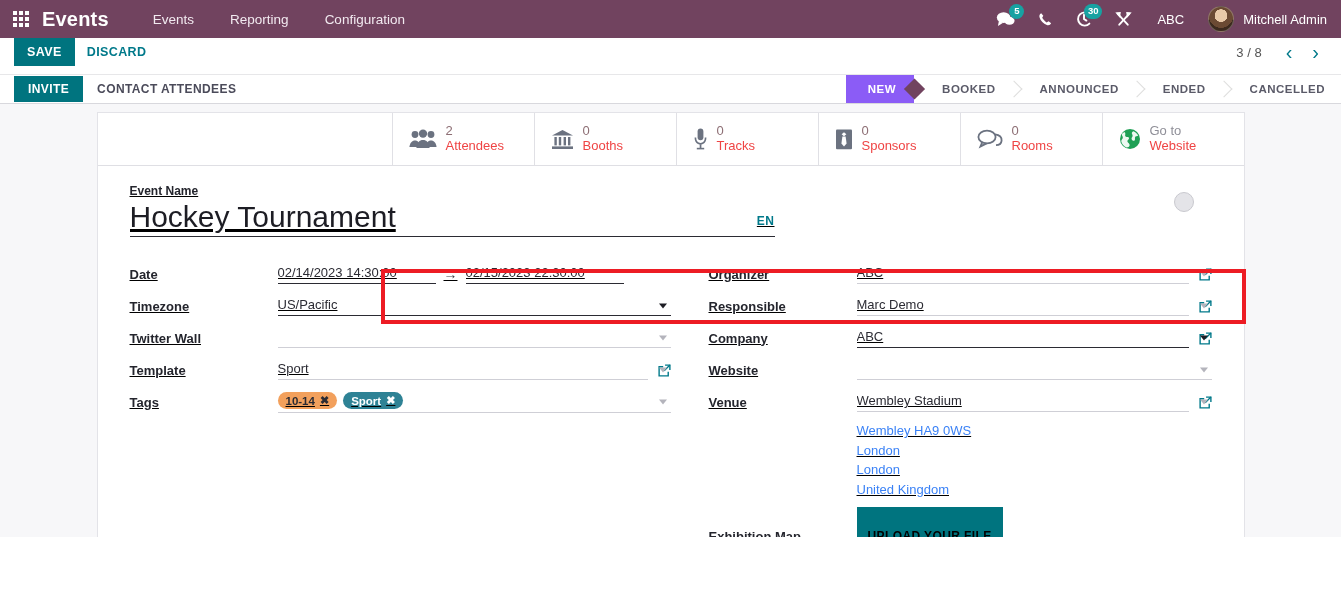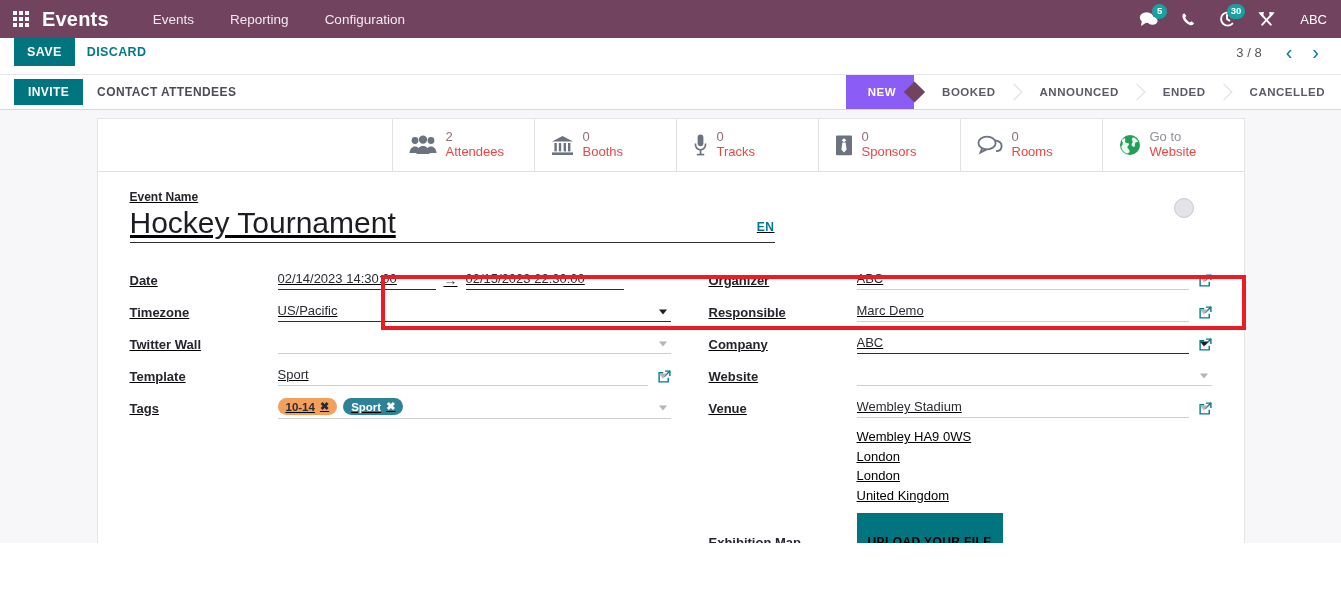--- a/index.html
+++ b/index.html
@@ -88,21 +88,21 @@
   .pager-val { padding-right: 12px; color: #555; }
   .pager-btn {
     color: #00798a; background: none; border: 0; cursor: pointer;
     font-size: 20px; line-height: 1; padding: 0 8px;
   }
 
   
   .statusbar {
     display: flex; align-items: center; background: #ffffff;
     border-top: 1px solid #e7e7e9; border-bottom: 1px solid #d8d8dd;
-    padding: 0 0 0 14px; height: 36px;
+    padding: 0 0 0 14px; height: 30px;
   }
   .sb-btn-primary {
     background: #00747f; color: #fff; border: 0;
     font-size: 12px; font-weight: bold; letter-spacing: .4px;
     padding: 6px 14px; cursor: pointer; text-transform: uppercase;
   }
   .sb-btn-flat {
     background: transparent; border: 0; color: #4b4b5a;
     font-size: 12px; font-weight: bold; letter-spacing: .4px;
     padding: 6px 14px; cursor: pointer; text-transform: uppercase;
@@ -230,21 +230,21 @@
   }
   .tag {
     display: inline-flex; align-items: center; gap: 5px;
     border-radius: 11px; padding: 2px 8px; font-size: 11.5px;
     font-weight: bold; cursor: pointer;
   }
   .tag .x { font-size: 11px; font-weight: bold; }
   .tag-orange { background: #f2a05c; color: #2b2b33; }
   .tag-teal { background: #2e8295; color: #ffffff; }
 
-  .addr-line { font-size: 13px; color: #000000; line-height: 19.5px; }
+  .addr-line { font-size: 13px; color: #3b82f6; line-height: 19.5px; }
   .addr-block { margin-left: 148px; margin-top: -2px; margin-bottom: 8px; }
 
   .btn-upload {
     background: #00747f; color: #000000; border: 0; cursor: pointer;
     font-size: 12px; font-weight: bold; letter-spacing: .4px;
     padding: 22px 11px; text-transform: uppercase;
   }
 </style>
 </head>
 <body>
@@ -293,20 +293,24 @@
     </div>
     <div class="nav-ico">
       <svg width="17" height="17" viewBox="0 0 18 18" fill="none" stroke="#ffffff" stroke-width="2" stroke-linecap="round">
         <path d="M3 3 L13.5 14.5"></path>
         <path d="M15 3 L4.5 14.5"></path>
         <path d="M2.4 2.4 L5 2.1 L4.6 4.8 Z" fill="#ffffff"></path>
         <path d="M15.6 2.4 L13 2.1 L13.4 4.8 Z" fill="#ffffff"></path>
       </svg>
     </div>
     <div class="nav-company">ABC</div>
+    <div class="nav-user">
+      <div class="avatar"></div>
+      <span>Mitchell Admin</span>
+    </div>
   </div>
 </div>
 
 <div class="cp">
   <div class="cp-row">
     <button class="btn-primary">SAVE</button>
     <button class="btn-flat">DISCARD</button>
     <div class="pager">
       <span class="pager-val">3 / 8</span>
       <button class="pager-btn">‹</button>

